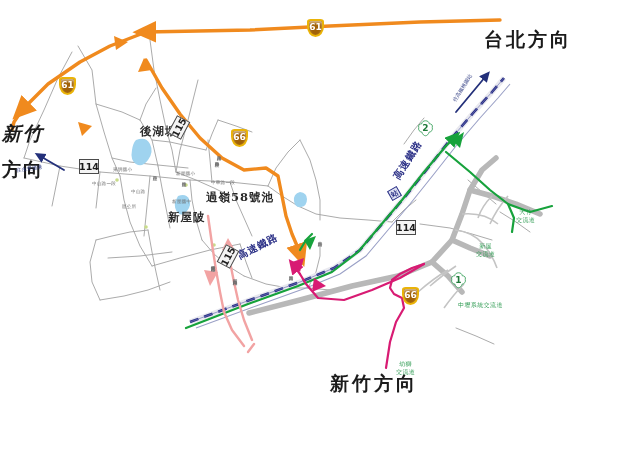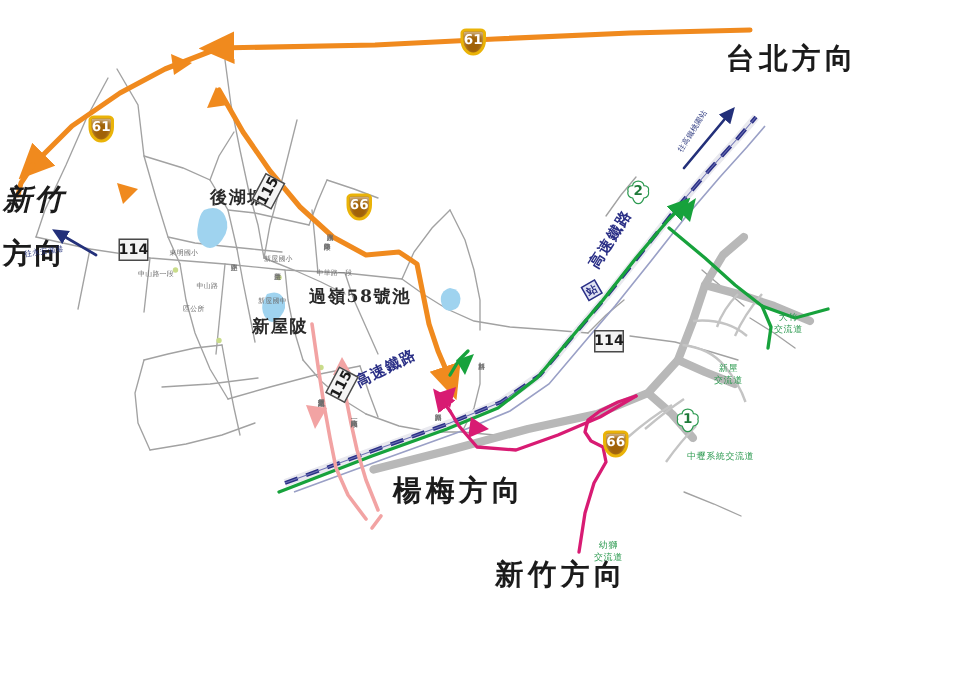--- a/index.html
+++ b/index.html
@@ -302,21 +302,20 @@
       <path d="M64,170 L40,156" marker-end="url(#arrow-navy)"></path>
       <path d="M456,112 L486,76" marker-end="url(#arrow-navy)"></path>
     </g>
   </svg>
 
   <div class="txt big-dir" style="left:484px; top:30px;">台北方向</div>
 
   <div class="txt big-dir" style="left:2px; top:124px; letter-spacing:2px;font-style:italic;">新竹</div>
   <div class="txt big-dir" style="left:2px; top:148px; letter-spacing:2px;margin-top:12px;">方向</div>
 
-  <div class="txt big-dir" style="left:262px; top:318px;">楊梅方向</div>
 
   <div class="txt big-dir" style="left:330px; top:374px;">新竹方向</div>
 
   <div class="txt pond-name" style="left:140px; top:126px;">後湖塘</div>
   <div class="txt pond-name" style="left:168px; top:212px;text-align:right;">新屋陂</div>
   <div class="txt pond-name" style="left:206px; top:192px;">過嶺58號池</div>
 
   <div class="txt rail-lbl" style="left:236px; top:252px; transform:rotate(-27deg); transform-origin:left top;">高速鐵路</div>
   <div class="txt rail-lbl" style="left:392px; top:176px; transform:rotate(-58deg); transform-origin:left top;">高速鐵路</div>
   <div class="txt tiny-blue" style="left:452px; top:100px; transform:rotate(-58deg); transform-origin:left top;">往高鐵桃園站</div>

